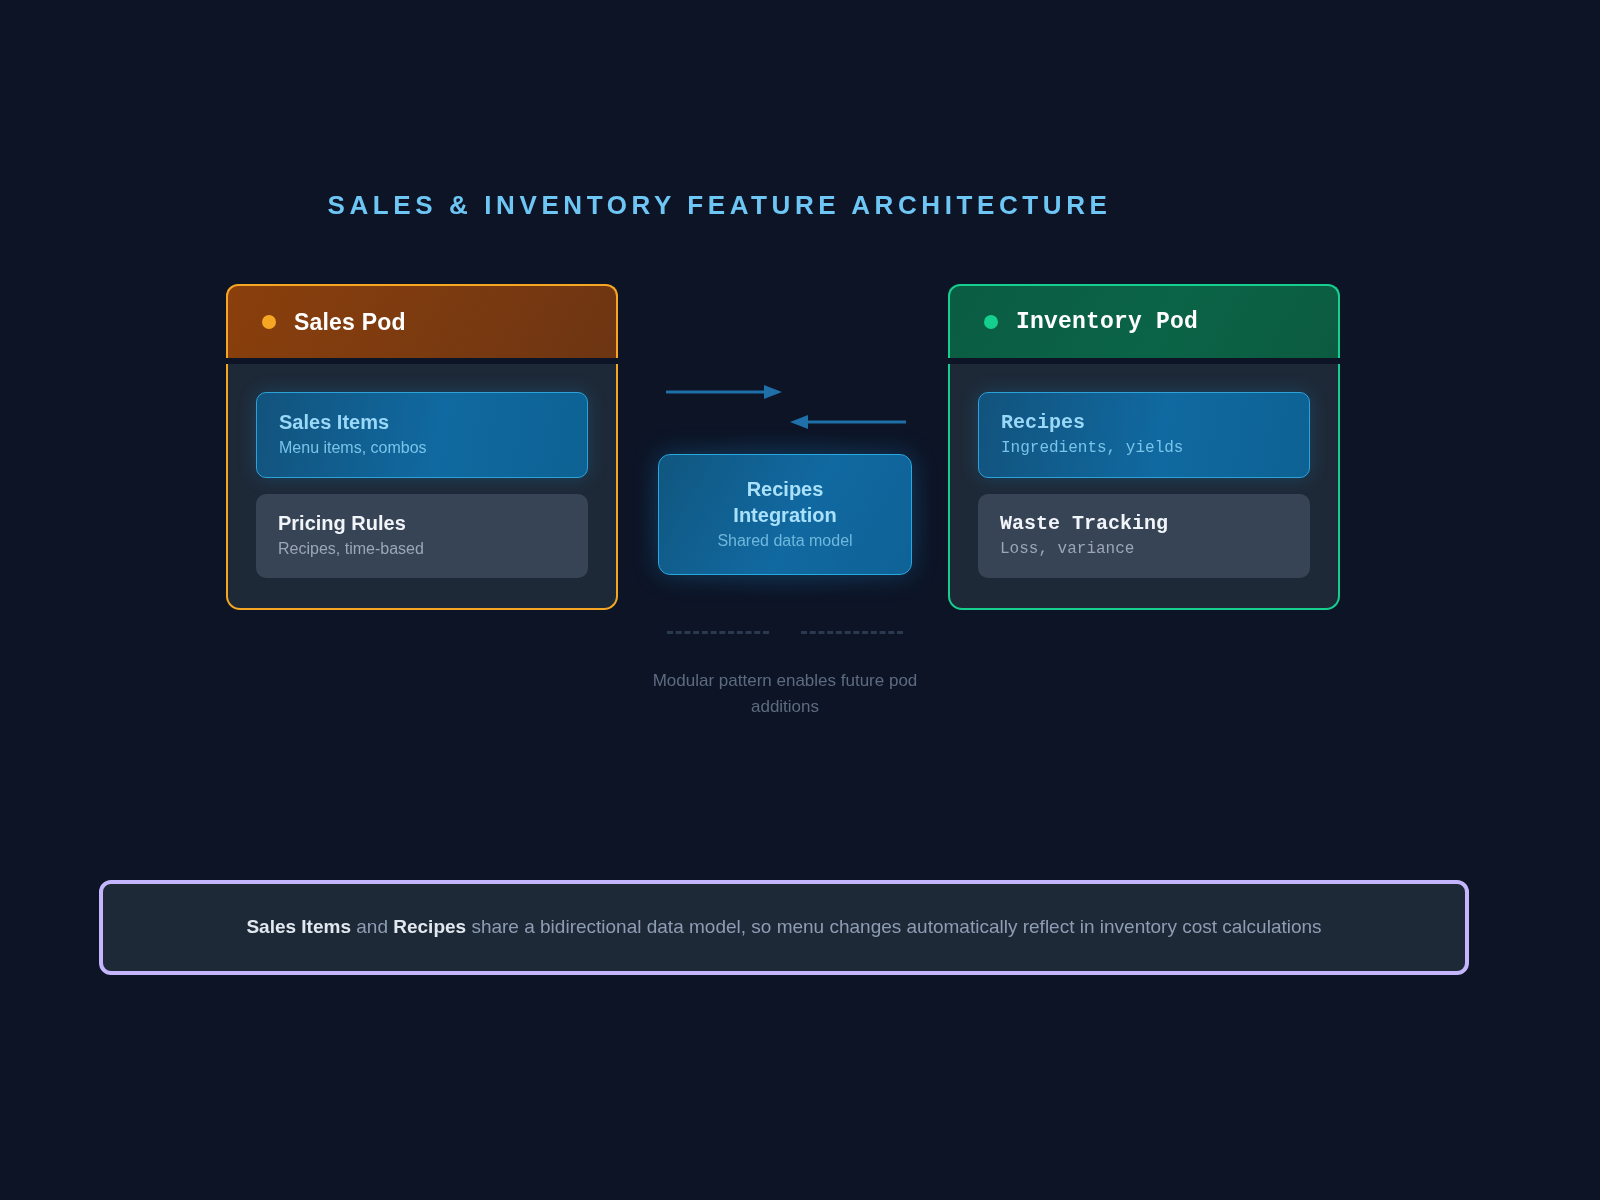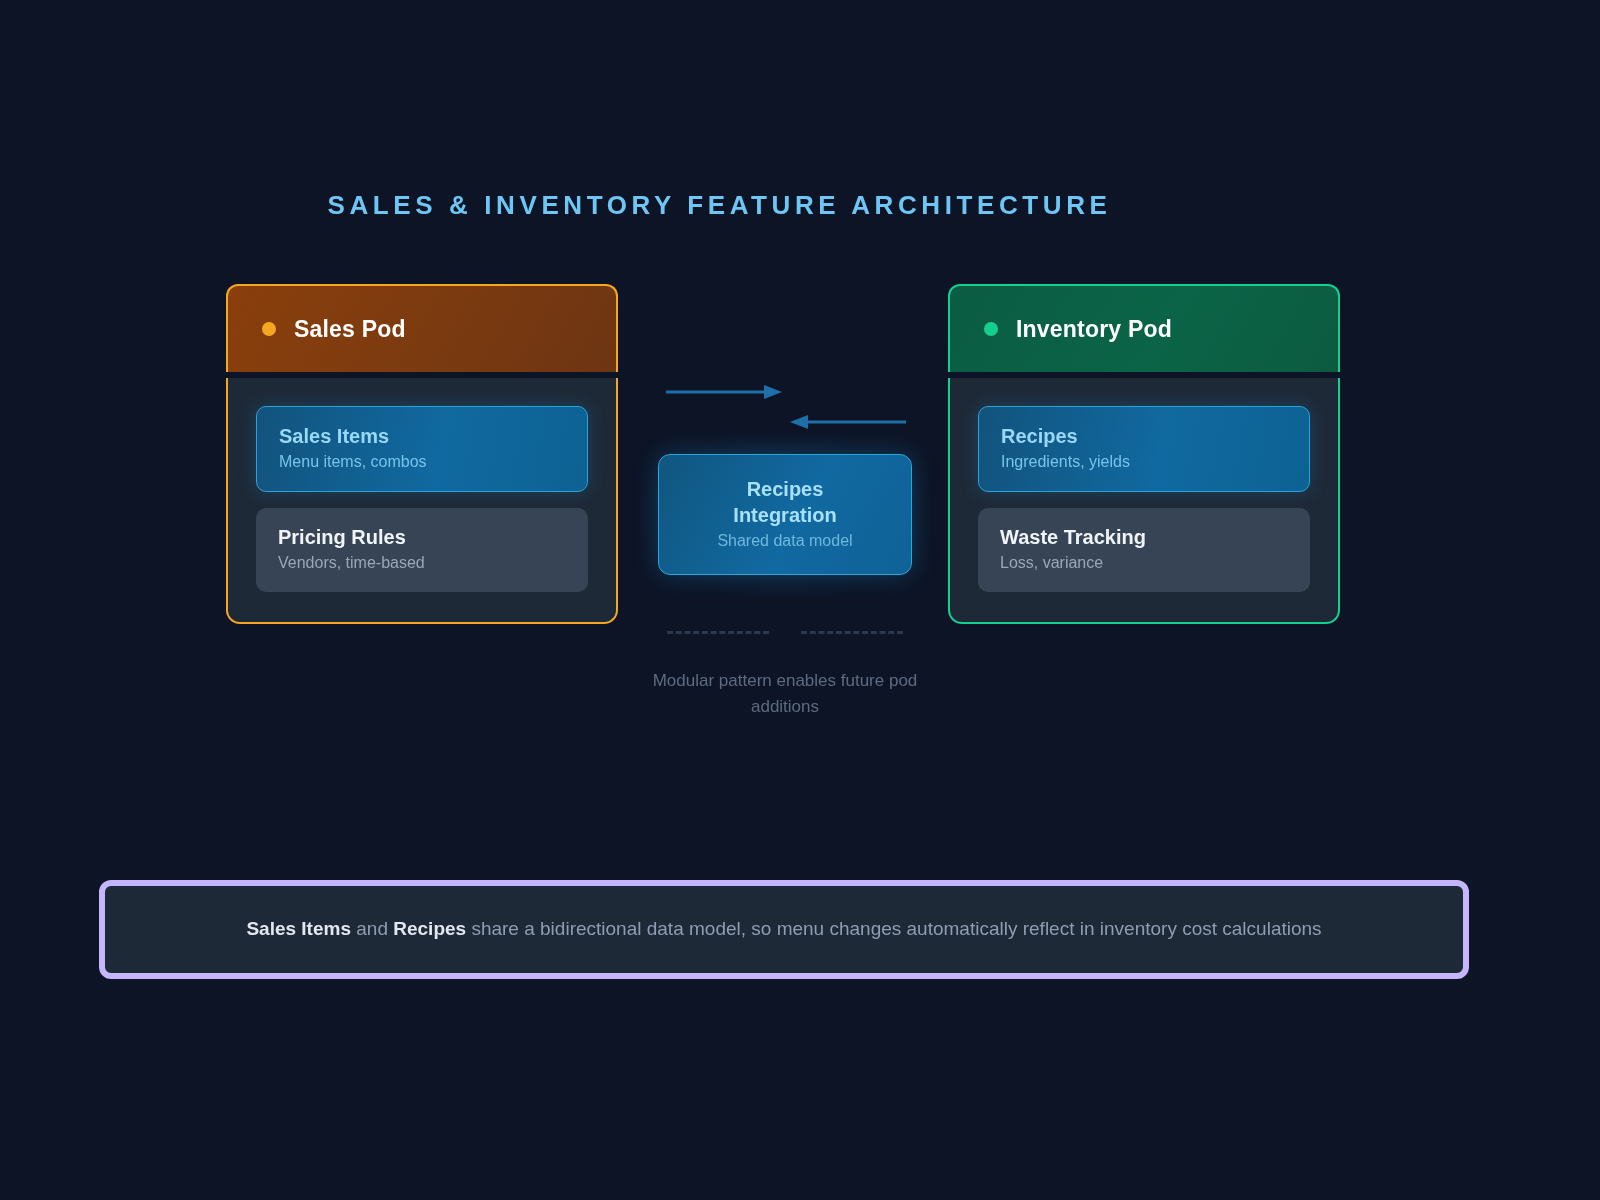--- a/index.html
+++ b/index.html
@@ -32,24 +32,24 @@
     color: #6ec6f5;
     text-transform: uppercase;
   }
 
   
   .pod {
     position: absolute;
     width: 392px;
   }
   .pod-sales { left: 226px; top: 284px; }
-  .pod-inventory { left: 948px; top: 284px; }
+  .pod-inventory { left: 948px; top: 284px; font-family: Liberation Mono, monospace; }
 
   .pod-header {
-    height: 88px;
+    height: 74px;
     border-radius: 12px 12px 0 0;
     display: flex;
     align-items: center;
     padding-left: 34px;
     position: relative;
   }
   .pod-sales .pod-header {
     background: linear-gradient(120deg, #8a3f0c 0%, #7b3a10 55%, #6d3513 100%);
     border: 2px solid #f5a623;
     border-bottom: none;
@@ -181,21 +181,21 @@
     line-height: 1.5;
   }
 
   
   .footer {
     position: absolute;
     left: 99px;
     top: 880px;
     width: 1370px;
     background: #1e2937;
-    border: 6px solid #c4b5fd;
+    border: 4px solid #c4b5fd;
     border-radius: 12px;
     padding: 30px 60px;
     text-align: center;
     font-size: 19px;
     color: #8e9db3;
     line-height: 1.4;
   }
   .footer b { color: #e2e8f0; font-weight: bold; }
 </style>
 </head>
@@ -210,21 +210,21 @@
       <span class="pod-dot dot-orange"></span>
       <span class="pod-title">Sales Pod</span>
     </div>
     <div class="pod-body">
       <div class="card card-highlight">
         <div class="card-title">Sales Items</div>
         <div class="card-sub">Menu items, combos</div>
       </div>
       <div class="card">
         <div class="card-title">Pricing Rules</div>
-        <div class="card-sub">Vendors, time-based</div>
+        <div class="card-sub">Recipes, time-based</div>
       </div>
     </div>
   </div>
 
   <div class="pod pod-inventory">
     <div class="pod-header">
       <span class="pod-dot dot-green"></span>
       <span class="pod-title">Inventory Pod</span>
     </div>
     <div class="pod-body">

